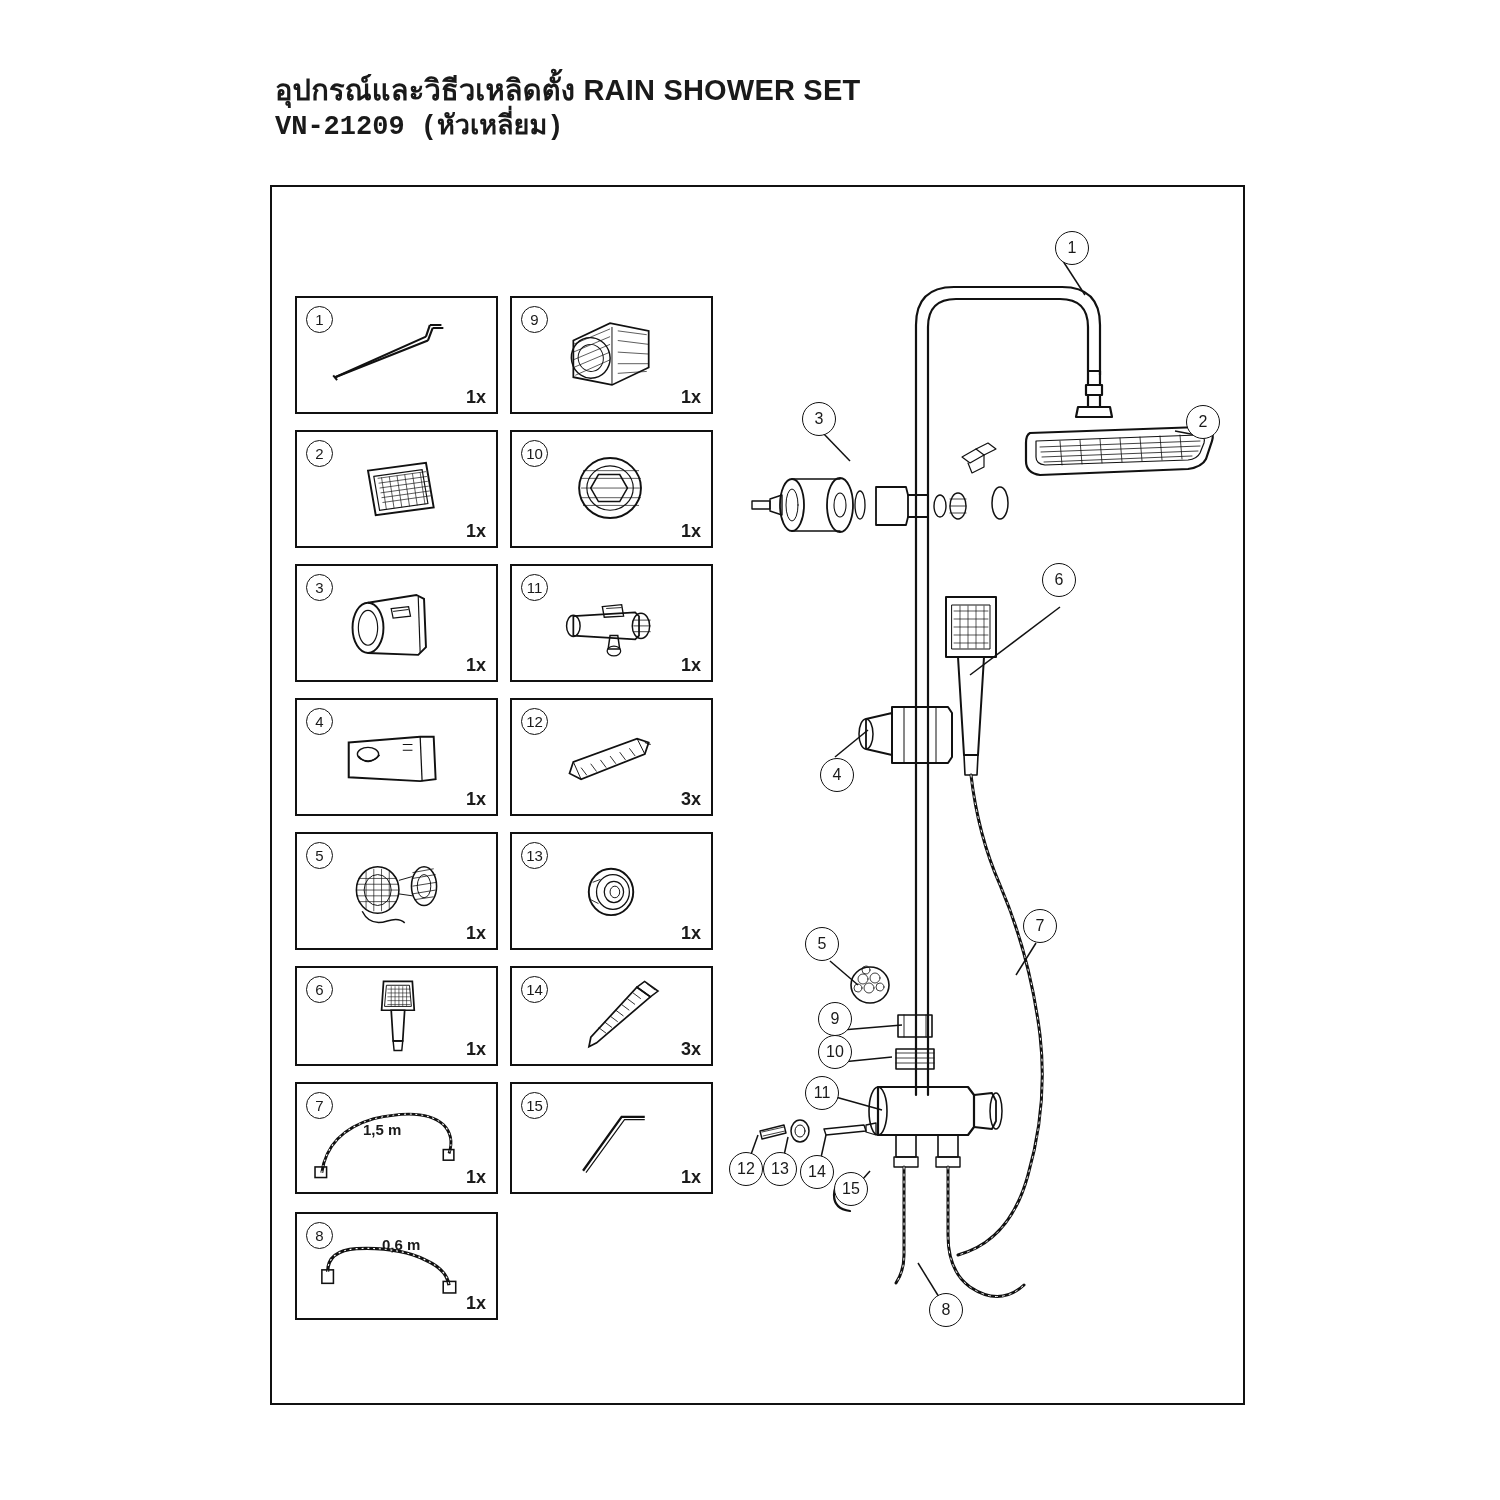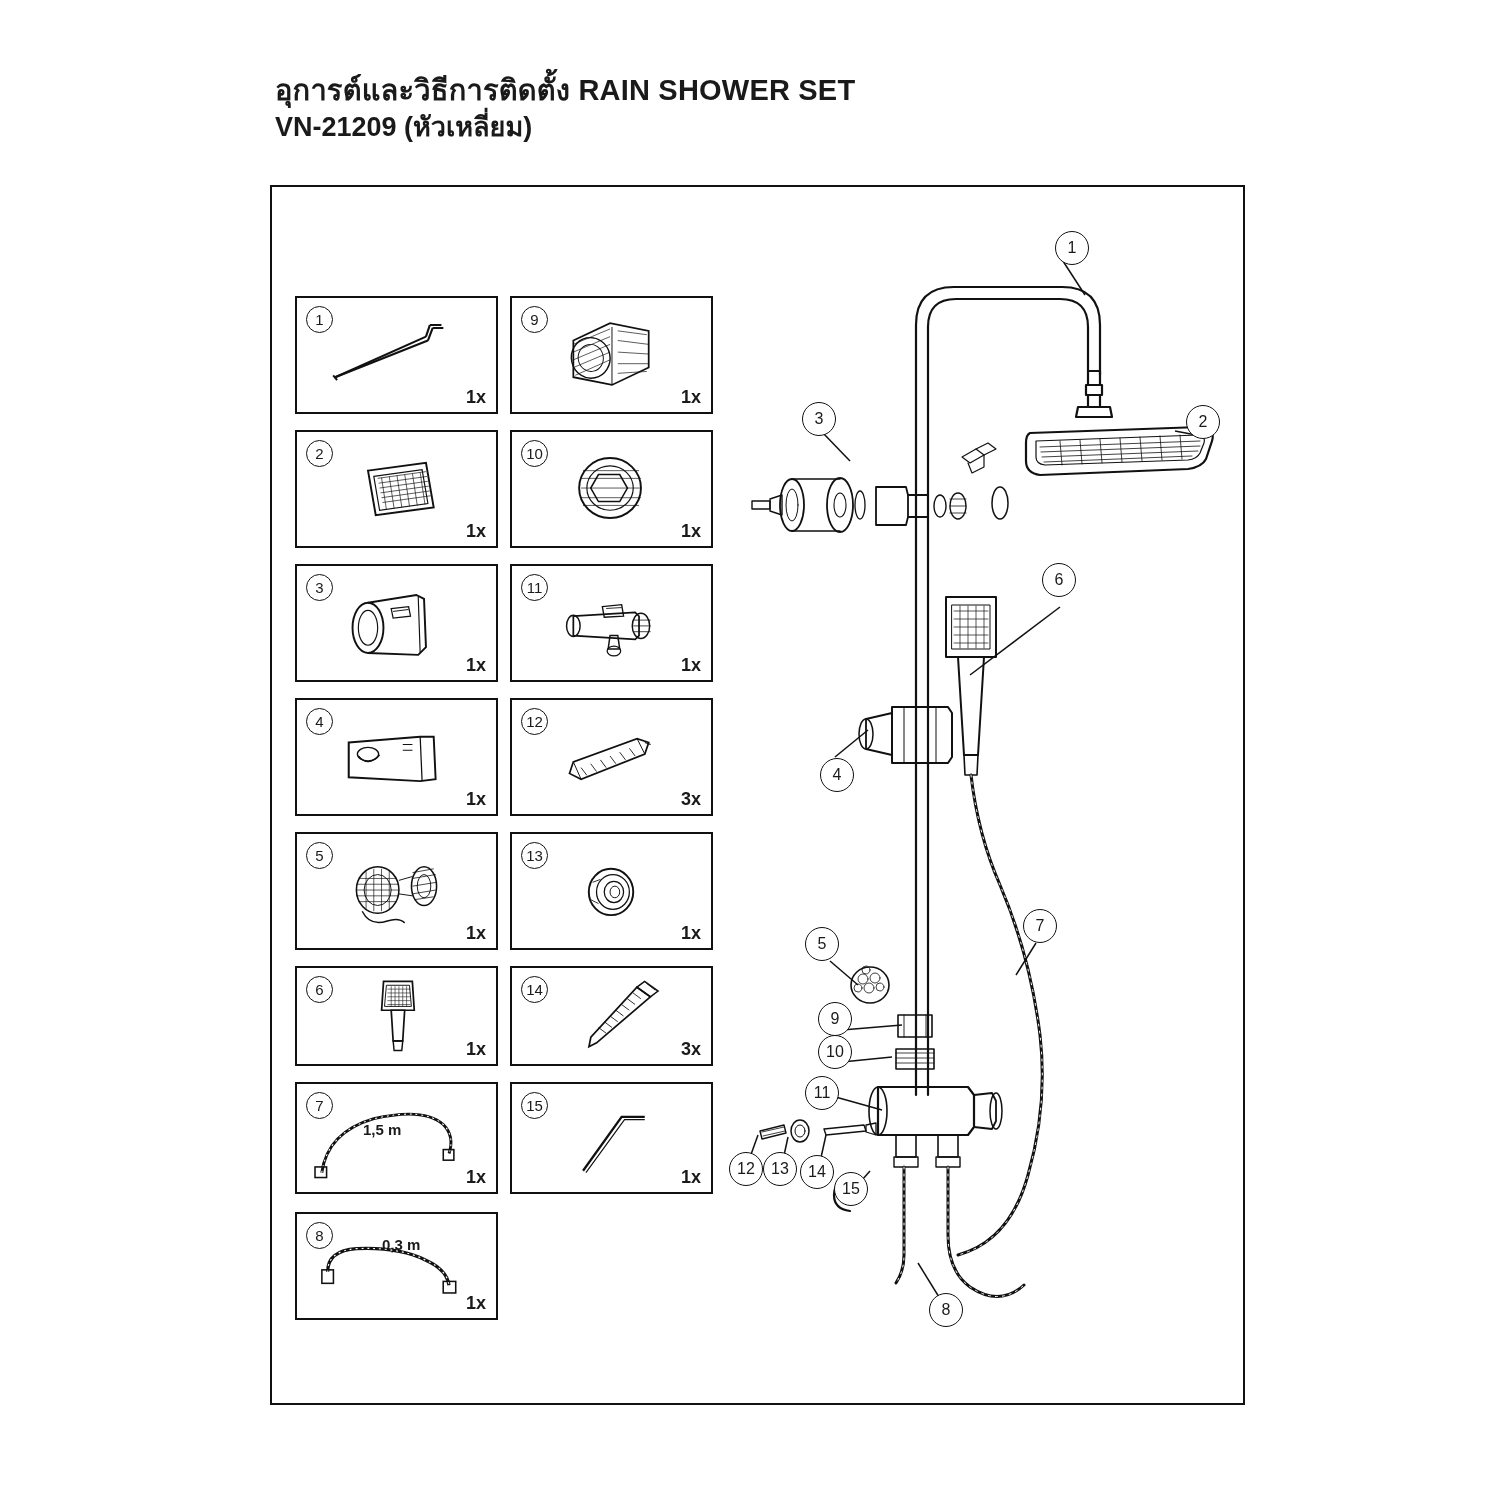--- a/index.html
+++ b/index.html
@@ -33,20 +33,21 @@
     letter-spacing: 0.2px;
     line-height: 1.25;
     white-space: nowrap;
   }
   .title-line2 {
     font-size: 27px;
     font-weight: bold;
     line-height: 1.25;
     margin-top: 3px;
     white-space: nowrap;
+    font-family: Liberation Mono, monospace;
   }
   .frame {
     position: absolute;
     left: 270px;
     top: 185px;
     width: 975px;
     height: 1220px;
     border: 2px solid #111;
     box-sizing: border-box;
   }
@@ -118,21 +119,21 @@
     height: 1220px;
     pointer-events: none;
   }
 </style>
 </head>
 <body>
 
 <div id="sheet">
 
   <div class="title-block">
-    <div class="title-line1">อุการต์และวิธีการติดตั้ง RAIN SHOWER SET</div>
+    <div class="title-line1">อุปกรณ์และวิธีวเหลิดตั้ง RAIN SHOWER SET</div>
     <div class="title-line2">VN-21209 (หัวเหลี่ยม)</div>
   </div>
 
   <div class="frame"></div>
 
   <div class="part-box" style="left:295px; top:296px; width:203px; height:118px;">
     <div class="part-num">1</div>
     <svg class="part-art" viewBox="0 0 203 118">
       <path d="M38 82 L132 40 M132 40 L136 28 M136 28 L148 28" fill="none" stroke="#111" stroke-width="2.2"></path>
       <path d="M38 82 L134 44 M134 44 L139 31 M139 31 L150 31" fill="none" stroke="#111" stroke-width="2.2"></path>
@@ -220,21 +221,21 @@
       <path d="M24 92 Q30 50 78 36 Q130 24 150 42 Q162 54 156 72" fill="none" stroke="#111" stroke-width="3"></path>
       <path d="M24 92 Q30 50 78 36 Q130 24 150 42 Q162 54 156 72" fill="none" stroke="#fff" stroke-width="1.1" stroke-dasharray="2 4"></path>
       <rect x="17" y="86" width="12" height="11" fill="none" stroke="#111" stroke-width="1.6"></rect>
       <rect x="150" y="68" width="11" height="11" fill="none" stroke="#111" stroke-width="1.6"></rect>
     </svg>
     <div class="part-qty">1x</div>
   </div>
 
   <div class="part-box" style="left:295px; top:1212px; width:203px; height:108px;">
     <div class="part-num">8</div>
-    <div class="part-len" style="left:85px; top:22px;">0,3 m</div>
+    <div class="part-len" style="left:85px; top:22px;">0,6 m</div>
     <svg class="part-art" viewBox="0 0 203 108">
       <path d="M30 60 Q30 38 60 36 Q104 34 132 48 Q154 58 156 74" fill="none" stroke="#111" stroke-width="3.4"></path>
       <path d="M30 60 Q30 38 60 36 Q104 34 132 48 Q154 58 156 74" fill="none" stroke="#fff" stroke-width="1.2" stroke-dasharray="2 4"></path>
       <rect x="24" y="58" width="12" height="14" fill="none" stroke="#111" stroke-width="1.6"></rect>
       <rect x="150" y="70" width="13" height="12" fill="none" stroke="#111" stroke-width="1.6"></rect>
     </svg>
     <div class="part-qty">1x</div>
   </div>
 
   <div class="part-box" style="left:510px; top:296px; width:203px; height:118px;">

